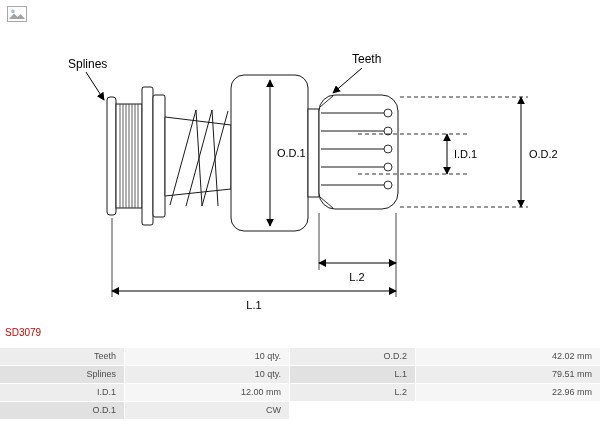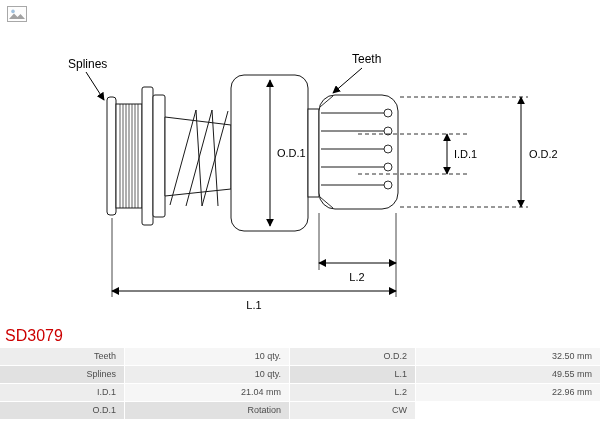--- a/index.html
+++ b/index.html
@@ -1,20 +1,20 @@
 <!DOCTYPE html>
 <html><head>
 <meta charset="utf-8">
 <style>
   html,body{margin:0;padding:0;background:#fff;}
   body{width:600px;height:426px;font-family:"Liberation Sans",sans-serif;}
   .page{position:relative;width:600px;height:425px;background:#fff;overflow:hidden;}
   .logo{position:absolute;top:6px;left:7px;}
   .drawing{position:absolute;top:0;left:0;}
-  .part-number{position:absolute;left:5px;top:327px;font-size:16px;font-weight:400;}
+  .part-number{position:absolute;left:5px;top:327px;font-size:10px;font-weight:400;}
   .spec-table{position:absolute;left:0;top:348px;width:600px;display:flex;flex-direction:column;gap:1px;}
   .t-row{display:grid;grid-template-columns:124px 164px 125px 184px;gap:1px;height:17px;}
   .cell{font-size:9px;color:#4d4d4d;text-align:right;padding-right:8px;line-height:17px;overflow:hidden;white-space:nowrap;}
   .t-row:nth-child(odd) .lab{background:#ededed;}
   .t-row:nth-child(odd) .val{background:#f6f6f6;}
   .t-row:nth-child(even) .lab{background:#e1e1e1;}
   .t-row:nth-child(even) .val{background:#ededed;}
   svg text{font-family:"Liberation Sans",sans-serif;fill:#000;}
 </style>
 </head>
@@ -94,34 +94,33 @@
     <text x="254" y="309" font-size="11" text-anchor="middle">L.1</text>
   </svg>
 
   <div class="part-number" style="color: rgb(204, 0, 0);">SD3079</div>
 
   <div class="spec-table">
     <div class="t-row">
       <div class="cell lab">Teeth</div>
       <div class="cell val">10 qty.</div>
       <div class="cell lab">O.D.2</div>
-      <div class="cell val">32.50 mm</div>
+      <div class="cell val">42.02 mm</div>
     </div>
     <div class="t-row">
       <div class="cell lab">Splines</div>
       <div class="cell val">10 qty.</div>
       <div class="cell lab">L.1</div>
-      <div class="cell val">49.55 mm</div>
+      <div class="cell val">79.51 mm</div>
     </div>
     <div class="t-row">
       <div class="cell lab">I.D.1</div>
-      <div class="cell val">21.04 mm</div>
+      <div class="cell val">12.00 mm</div>
       <div class="cell lab">L.2</div>
       <div class="cell val">22.96 mm</div>
     </div>
     <div class="t-row">
       <div class="cell lab">O.D.1</div>
-      <div class="cell lab">Rotation</div>
       <div class="cell val">CW</div>
     </div>
   </div>
 
 </div>
 
 </body></html>

